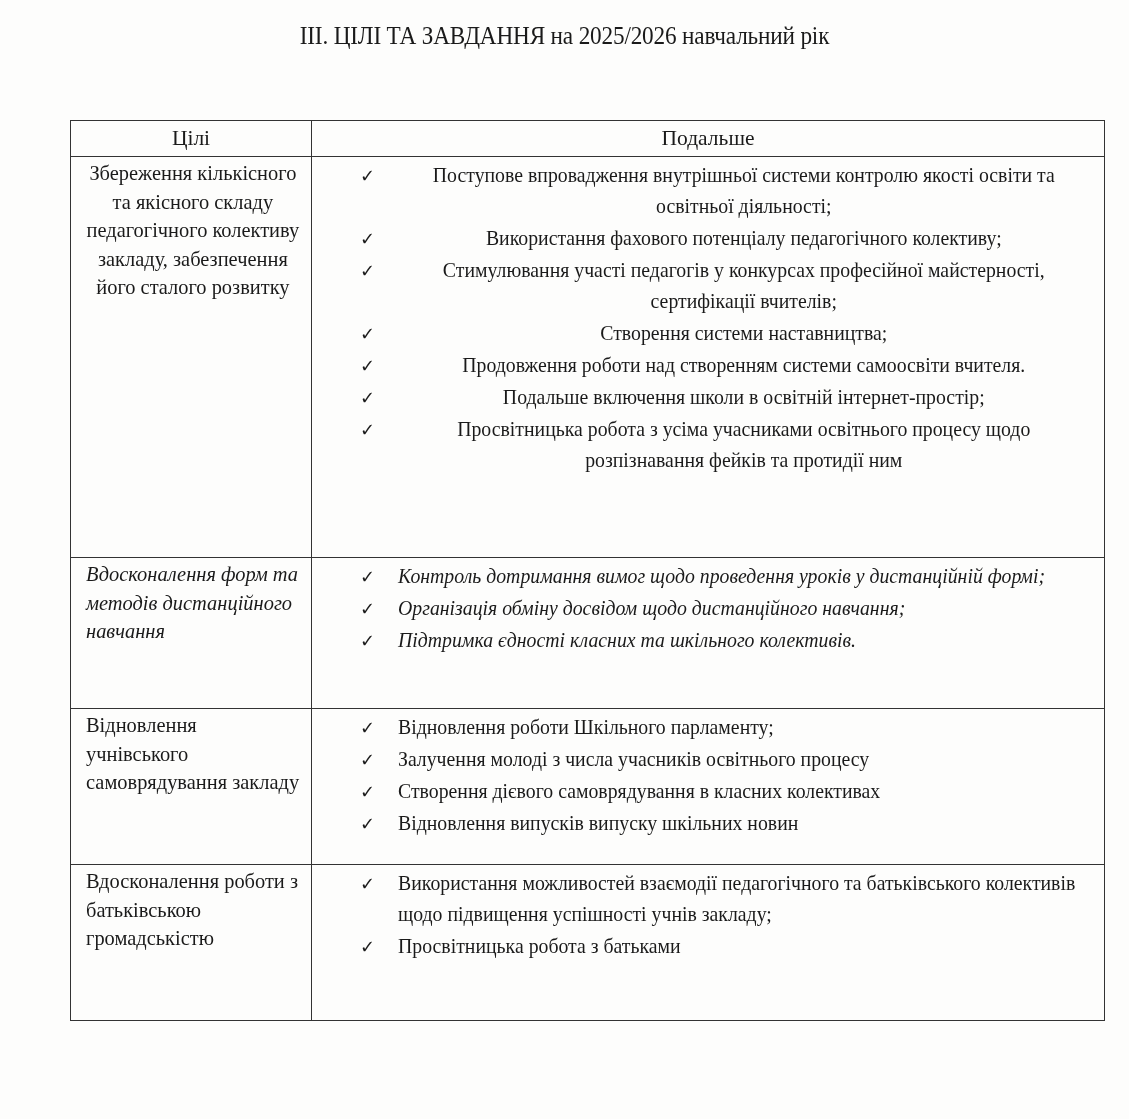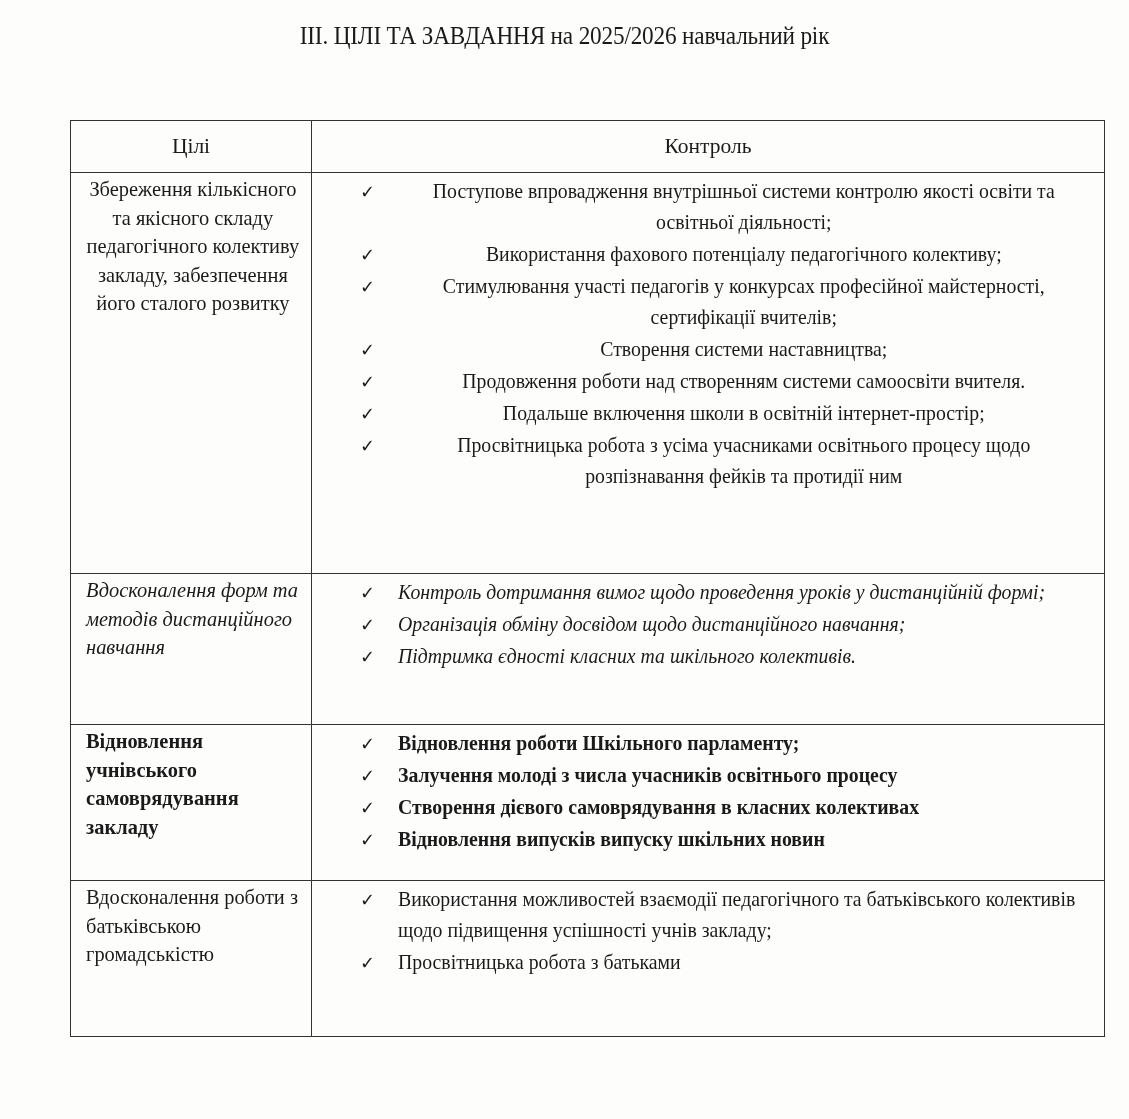--- a/index.html
+++ b/index.html
@@ -24,21 +24,21 @@
     table.goals {
       position: absolute;
       left: 70px; top: 120px;
       width: 1035px;
       border-collapse: collapse;
       font-size: 21.5px;
     }
     table.goals td, table.goals th {
       border: 1.5px solid #333;
       vertical-align: top;
-      padding: 12px;
+      padding: 4px;
     }
     table.goals th {
       font-weight: normal;
       height: 27px;
       line-height: 27px;
       text-align: center;
     }
     .goal-cell {
       width: 225px;
       padding: 2px 0 0 15px !important;
@@ -69,33 +69,33 @@
       font-family: "DejaVu Sans", sans-serif;
     }
     .task-text {
       display: block;
       transform: scaleX(0.92);
       transform-origin: left;
       width: 108%;
     }
     .row-1 td { height: 390px; text-align: center; }
     .row-2 td { height: 140px; font-style: italic; }
-    .row-3 td { height: 145px; font-weight: bold; }
+    .row-3 td { height: 145px; }
     .row-4 td { height: 145px; }
   </style>
 </head>
 <body>
 
 <div class="page-title">ІІІ. ЦІЛІ ТА ЗАВДАННЯ на 2025/2026 навчальний рік</div>
 
 <table class="goals">
   <thead>
     <tr>
       <th>Цілі</th>
-      <th>Контроль</th>
+      <th>Подальше</th>
     </tr>
   </thead>
   <tbody>
 
     <tr class="row-1">
       <td class="goal-cell">
         <span class="goal-text">Збереження кількісного та якісного складу педагогічного колективу закладу, забезпечення його сталого розвитку</span>
       </td>
       <td class="task-cell">
         <ul class="tasks">

